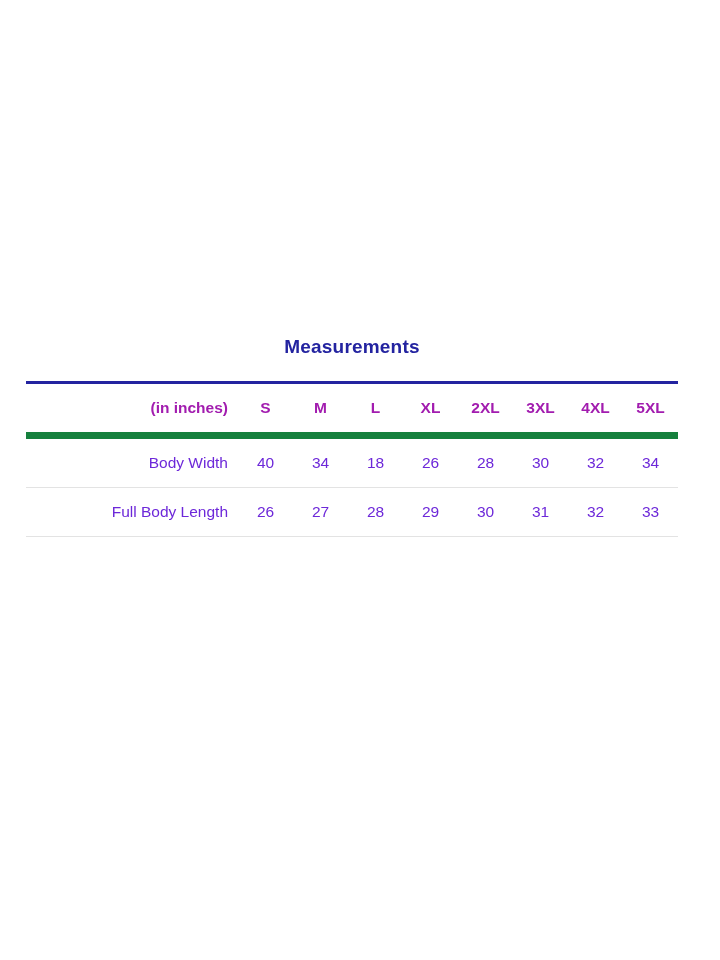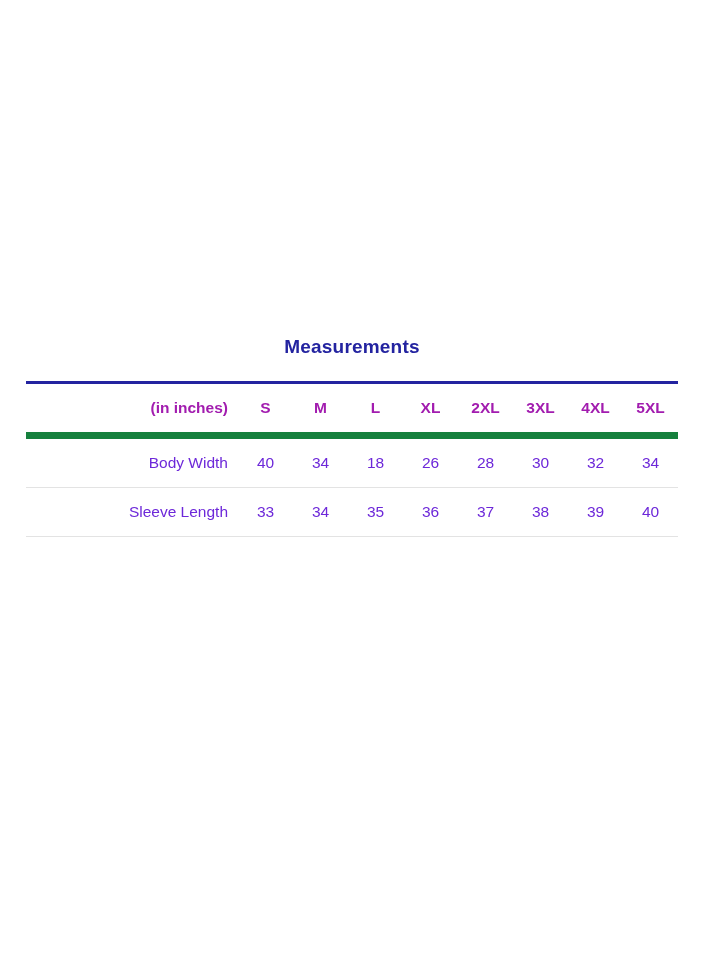--- a/index.html
+++ b/index.html
@@ -126,27 +126,27 @@
           <td>40</td>
           <td>34</td>
           <td>18</td>
           <td>26</td>
           <td>28</td>
           <td>30</td>
           <td>32</td>
           <td>34</td>
         </tr>
         <tr class="data-row">
-          <td class="label-col">Sleeve Length</td>
+          <td class="label-col">Full Body Length</td>
+          <td>26</td>
+          <td>27</td>
+          <td>28</td>
+          <td>29</td>
+          <td>30</td>
+          <td>31</td>
+          <td>32</td>
           <td>33</td>
-          <td>34</td>
-          <td>35</td>
-          <td>36</td>
-          <td>37</td>
-          <td>38</td>
-          <td>39</td>
-          <td>40</td>
         </tr>
       </tbody>
     </table>
 
   </div>
 </div>
 
 </body></html>

